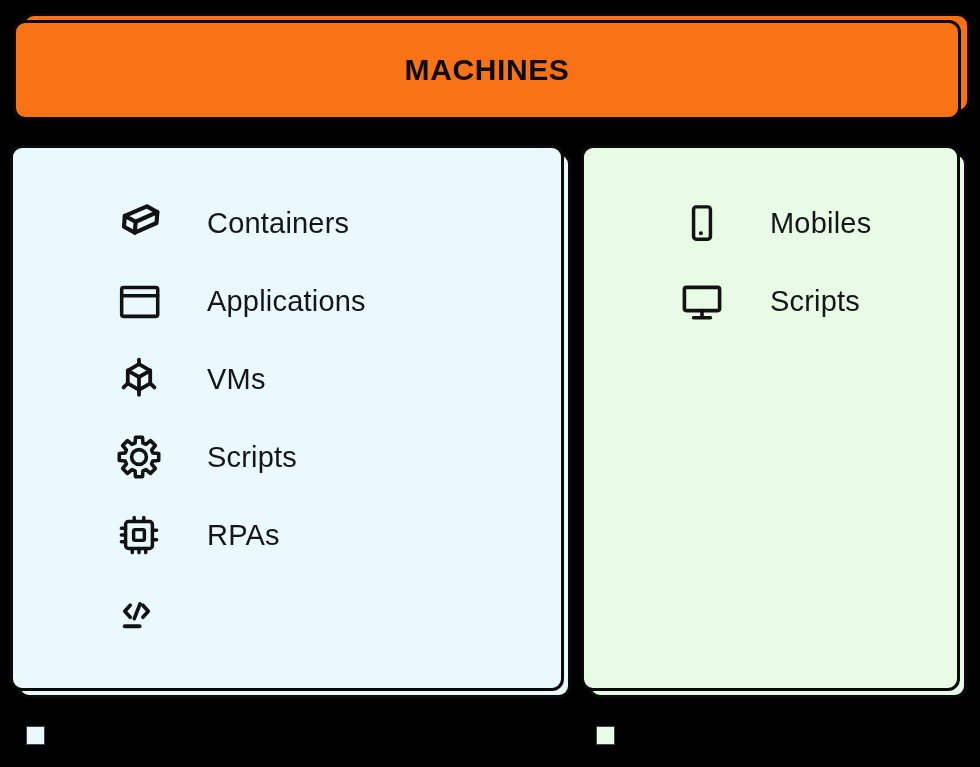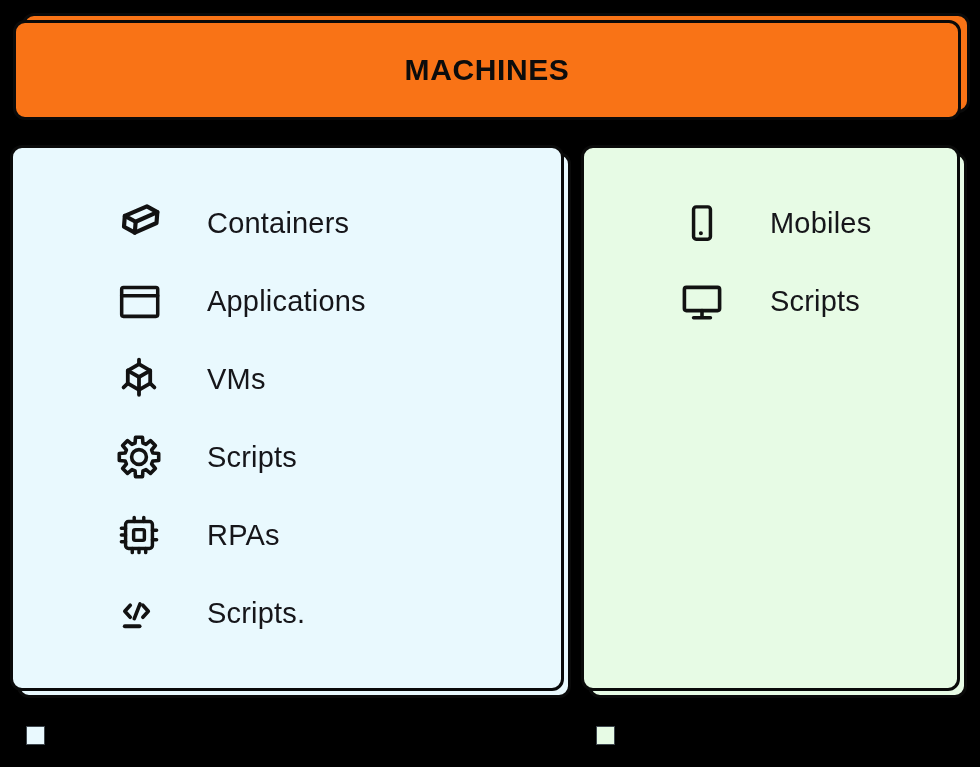--- a/index.html
+++ b/index.html
@@ -115,21 +115,20 @@
 
       <div class="item-row">
         <span class="icon-wrap">
           <svg width="42" height="42" viewBox="0 0 24 24" stroke-width="2.1">
             <path d="M7,7.6 L3.9,11 L7,14.4"></path>
             <path d="M9.3,15.2 L12.6,6.8"></path>
             <path d="M14.2,7.6 L17.3,11 L14.2,14.4"></path>
             <path d="M3.9,19.6 L12.3,19.6" stroke-width="2.3"></path>
           </svg>
         </span>
-        <span class="item-label">Scripts.</span>
       </div>
 
     </div>
   </div>
 
   <div class="card-shadow fill-green right-shadow"></div>
   <div class="card fill-green right-card">
     <div class="item-list">
 
       <div class="item-row">

